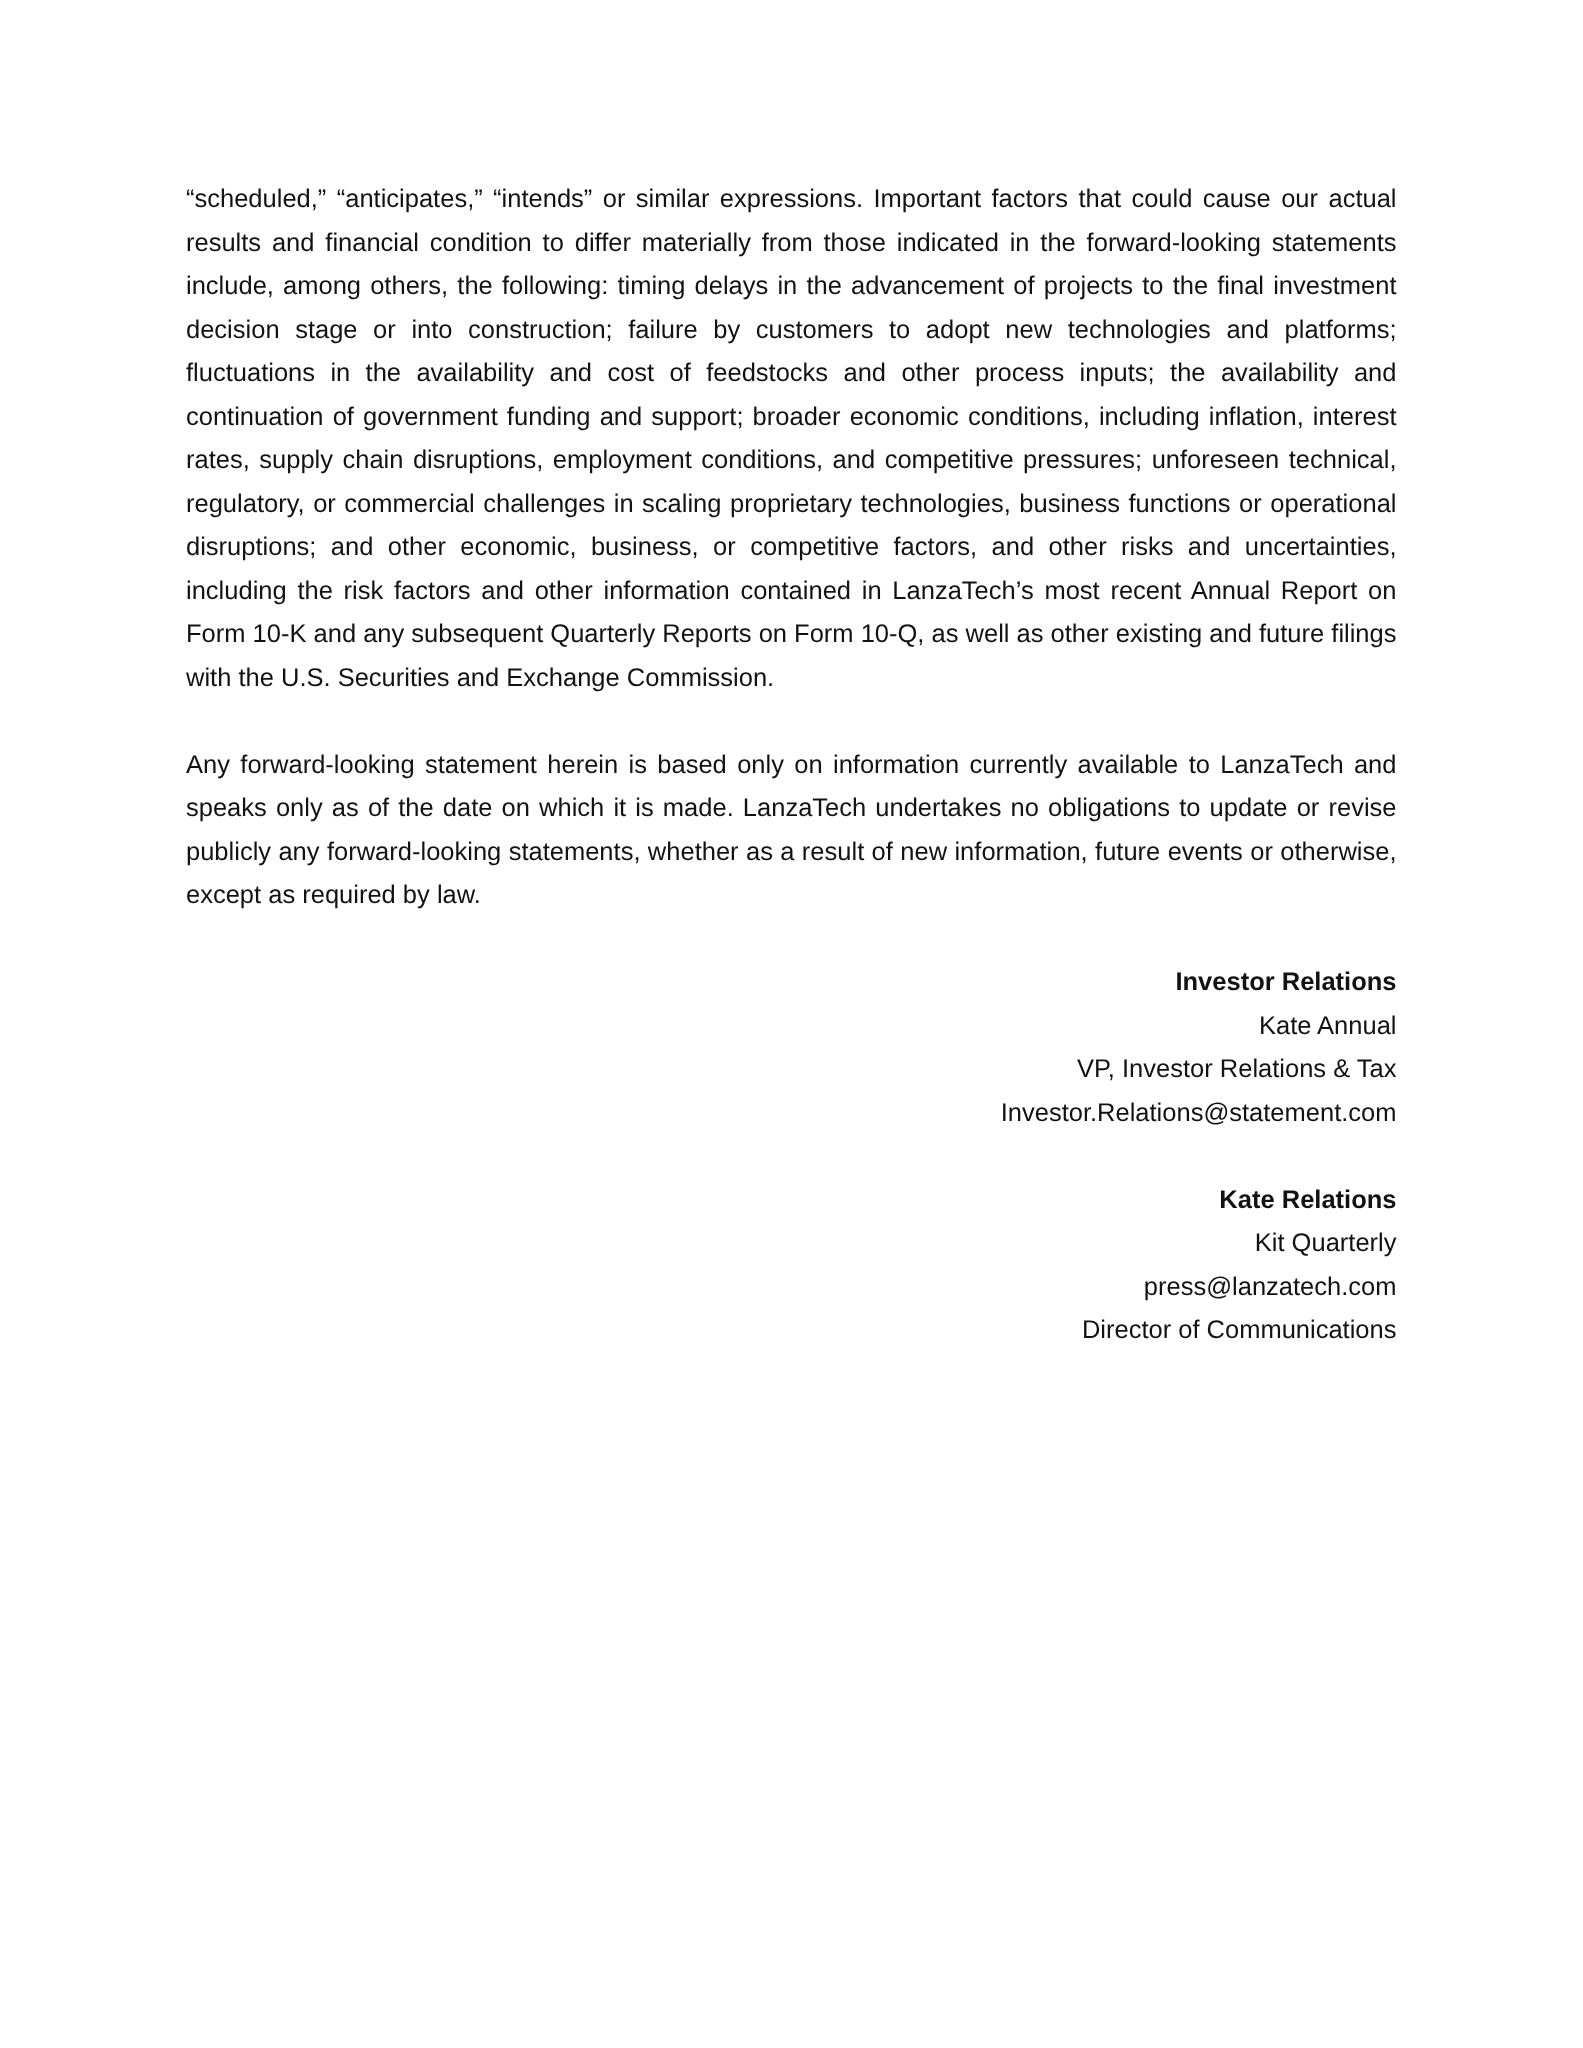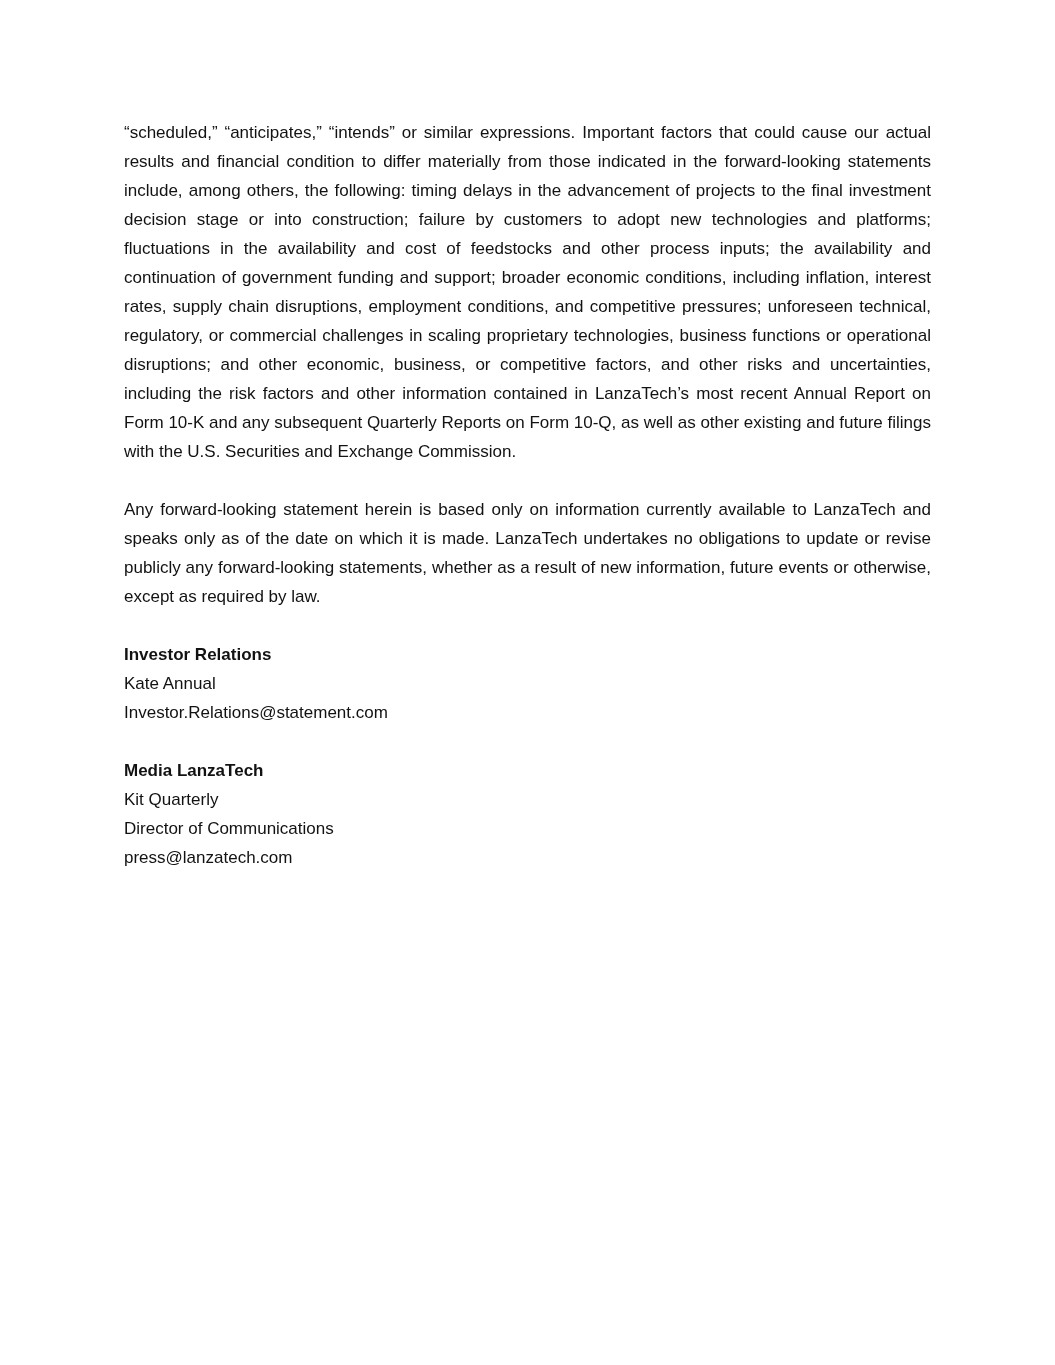--- a/index.html
+++ b/index.html
@@ -25,41 +25,42 @@
     text-align: justify;
     margin: 0 0 29px 0;
   }
   .contact-block {
     margin: 0 0 29px 0;
   }
   .contact-block p {
     font-size: 17px;
     line-height: 29px;
     margin: 0;
-    text-align: left;
+    text-align: right;
   }
   .contact-heading {
     font-weight: bold;
   }
 </style>
 </head>
 <body>
 
 <div class="page">
 
   <p class="para">“scheduled,” “anticipates,” “intends” or similar expressions. Important factors that could cause our actual results and financial condition to differ materially from those indicated in the forward-looking statements include, among others, the following: timing delays in the advancement of projects to the final investment decision stage or into construction; failure by customers to adopt new technologies and platforms;  fluctuations in the availability and cost of feedstocks and other process inputs; the availability and continuation of government funding and support;  broader economic conditions, including inflation, interest rates, supply chain disruptions, employment conditions, and competitive pressures;  unforeseen technical, regulatory, or commercial challenges in scaling proprietary technologies, business functions or operational disruptions; and  other economic, business, or competitive factors, and other risks and uncertainties, including the risk factors and other information contained in LanzaTech’s most recent Annual Report on Form 10-K and any subsequent Quarterly Reports on Form 10-Q, as well as other existing and future filings with the U.S. Securities and Exchange Commission.</p>
 
   <p class="para">Any forward-looking statement herein is based only on information currently available to LanzaTech and speaks only as of the date on which it is made. LanzaTech undertakes no obligations to update or revise publicly any forward-looking statements, whether as a result of new information, future events or otherwise, except as required by law.</p>
 
   <div class="contact-block">
     <p class="contact-heading">Investor Relations</p>
     <p>Kate Annual</p>
+    <p>VP, Investor Relations &amp; Tax</p>
     <p>Investor.Relations@statement.com</p>
   </div>
 
   <div class="contact-block">
-    <p class="contact-heading">Media LanzaTech</p>
+    <p class="contact-heading">Kate Relations</p>
     <p>Kit Quarterly</p>
+    <p>press@lanzatech.com</p>
     <p>Director of Communications</p>
-    <p>press@lanzatech.com</p>
   </div>
 
 </div>
 
 </body></html>

